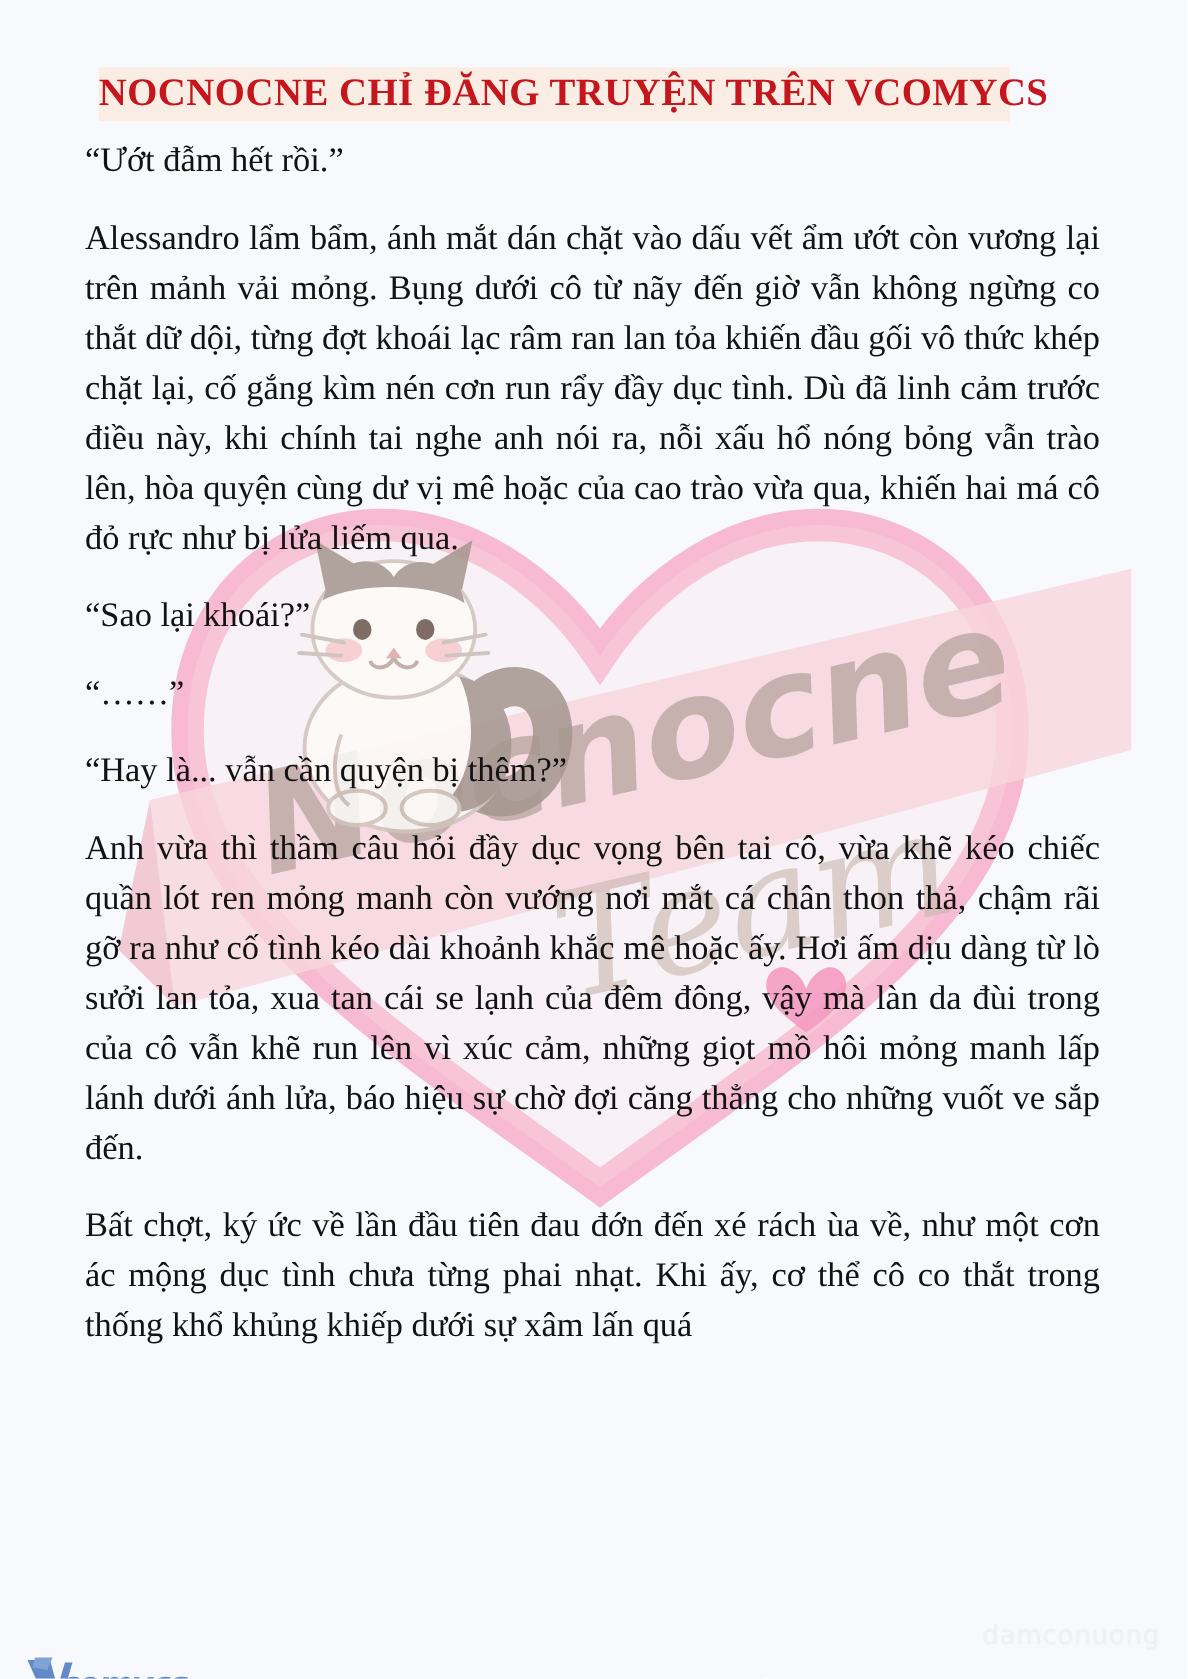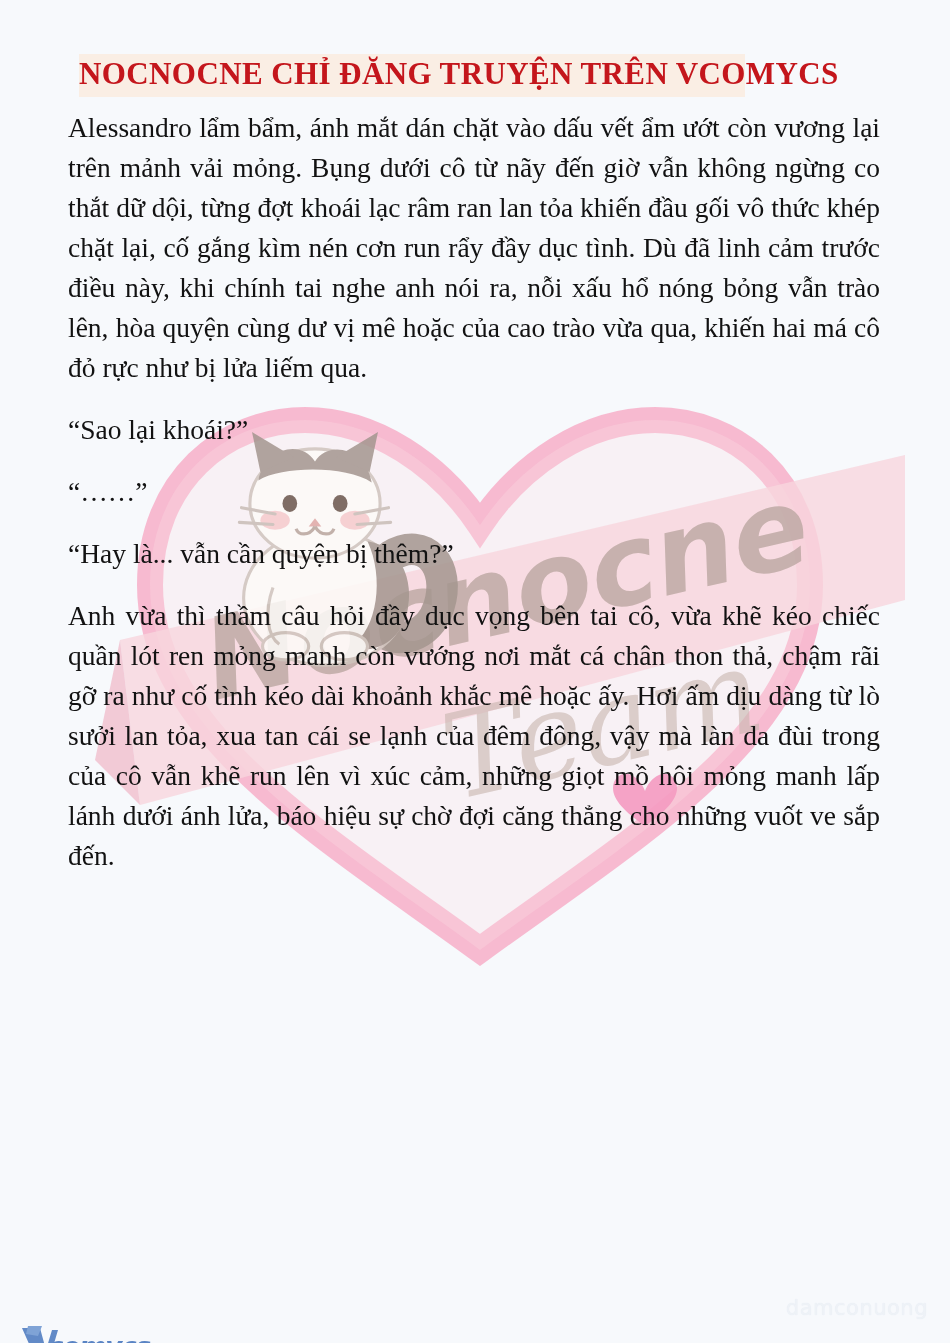--- a/index.html
+++ b/index.html
@@ -35,21 +35,21 @@
   .content {
     position: relative;
     z-index: 3;
     padding: 0;
   }
 
   .title-band {
     position: absolute;
     left: 79px;
     top: 54px;
-    width: 666px;
+    width: 729px;
     background: #faeee4;
     text-align: center;
     padding: 4px 0 6px 0;
     box-sizing: border-box;
   }
   .title-band .title-text {
     display: block;
     color: #c4161c;
     font-family: "Liberation Serif", "DejaVu Serif", serif;
     font-weight: bold;
@@ -190,25 +190,27 @@
     </svg>
   </div>
 
   <div class="content">
 
     <div class="title-band">
       <span class="title-text">NOCNOCNE CHỈ ĐĂNG TRUYỆN TRÊN VCOMYCS</span>
     </div>
 
     <div class="body-col">
+      <p class="para nojustify">“Ướt đẫm hết rồi.”</p>
       <p class="para">Alessandro lẩm bẩm, ánh mắt dán chặt vào dấu vết ẩm ướt còn vương lại trên mảnh vải mỏng. Bụng dưới cô từ nãy đến giờ vẫn không ngừng co thắt dữ dội, từng đợt khoái lạc râm ran lan tỏa khiến đầu gối vô thức khép chặt lại, cố gắng kìm nén cơn run rẩy đầy dục tình. Dù đã linh cảm trước điều này, khi chính tai nghe anh nói ra, nỗi xấu hổ nóng bỏng vẫn trào lên, hòa quyện cùng dư vị mê hoặc của cao trào vừa qua, khiến hai má cô đỏ rực như bị lửa liếm qua.</p>
       <p class="para nojustify">“Sao lại khoái?”</p>
       <p class="para nojustify">“……”</p>
       <p class="para nojustify">“Hay là... vẫn cần quyện bị thêm?”</p>
       <p class="para">Anh vừa thì thầm câu hỏi đầy dục vọng bên tai cô, vừa khẽ kéo chiếc quần lót ren mỏng manh còn vướng nơi mắt cá chân thon thả, chậm rãi gỡ ra như cố tình kéo dài khoảnh khắc mê hoặc ấy. Hơi ấm dịu dàng từ lò sưởi lan tỏa, xua tan cái se lạnh của đêm đông, vậy mà làn da đùi trong của cô vẫn khẽ run lên vì xúc cảm, những giọt mồ hôi mỏng manh lấp lánh dưới ánh lửa, báo hiệu sự chờ đợi căng thẳng cho những vuốt ve sắp đến.</p>
+      <p class="para">Bất chợt, ký ức về lần đầu tiên đau đớn đến xé rách ùa về, như một cơn ác mộng dục tình chưa từng phai nhạt. Khi ấy, cơ thể cô co thắt trong thống khổ khủng khiếp dưới sự xâm lấn quá</p>
     </div>
 
   </div>
 
   <div class="footer-logo">
     <svg width="150" height="46" viewBox="0 0 150 46" xmlns="http://www.w3.org/2000/svg">
       <g fill="#5a84c4">
         <path d="M4 4 L22 4 L28 26 L34 6 L40 6 L30 40 L20 40 Z" opacity="0.95"></path>
         <path d="M10 2 L24 2 L20 12 L8 10 Z" fill="#7fa3d6"></path>
       </g>

